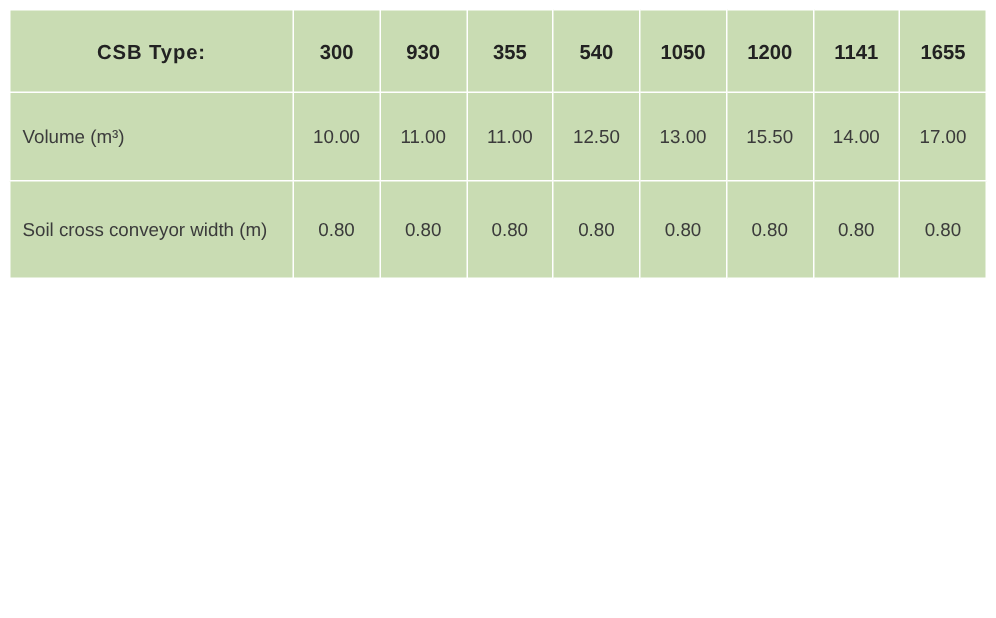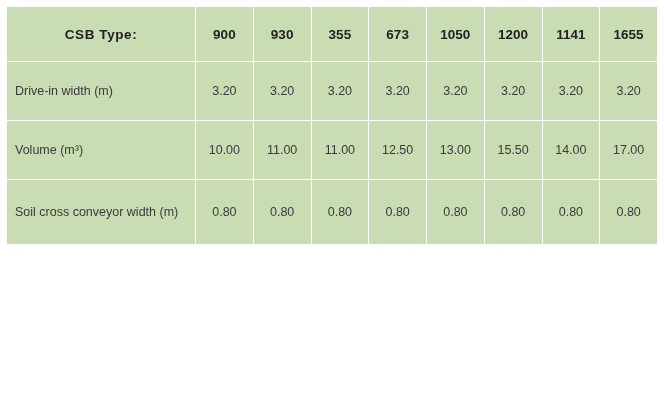--- a/index.html
+++ b/index.html
@@ -78,42 +78,31 @@
   }
 </style>
 </head>
 <body>
 
 <div class="spec-table-wrap">
   <table class="spec-table">
     <thead>
       <tr class="header-row">
         <th class="header-label">CSB Type:</th>
-        <th>900</th>
+        <th>300</th>
         <th>930</th>
         <th>355</th>
-        <th>673</th>
+        <th>540</th>
         <th>1050</th>
         <th>1200</th>
         <th>1141</th>
         <th>1655</th>
       </tr>
     </thead>
     <tbody>
-      <tr class="data-row">
-        <td class="row-label">Drive-in width (m)</td>
-        <td class="value-cell">3.20</td>
-        <td class="value-cell">3.20</td>
-        <td class="value-cell">3.20</td>
-        <td class="value-cell">3.20</td>
-        <td class="value-cell">3.20</td>
-        <td class="value-cell">3.20</td>
-        <td class="value-cell">3.20</td>
-        <td class="value-cell">3.20</td>
-      </tr>
       <tr class="data-row">
         <td class="row-label">Volume (m³)</td>
         <td class="value-cell">10.00</td>
         <td class="value-cell">11.00</td>
         <td class="value-cell">11.00</td>
         <td class="value-cell">12.50</td>
         <td class="value-cell">13.00</td>
         <td class="value-cell">15.50</td>
         <td class="value-cell">14.00</td>
         <td class="value-cell">17.00</td>

